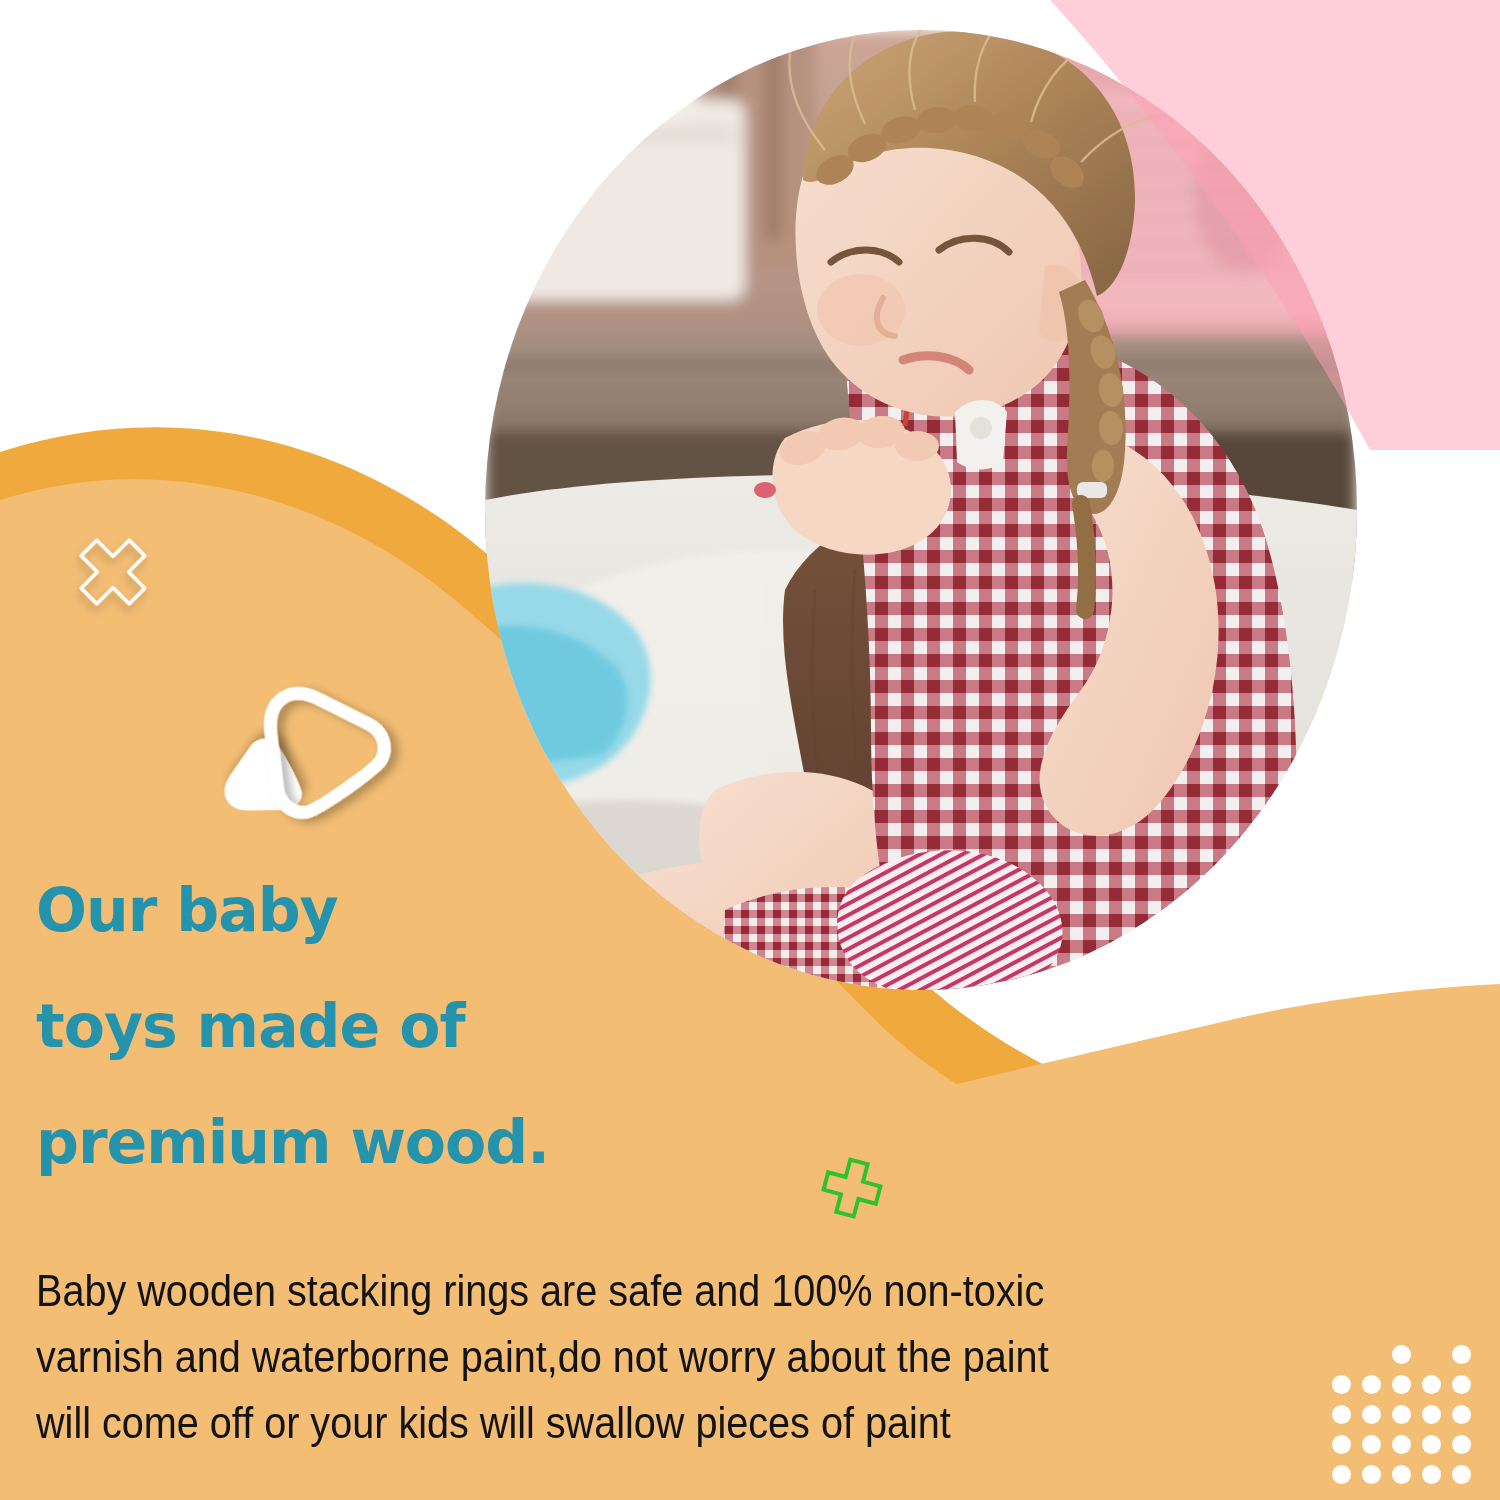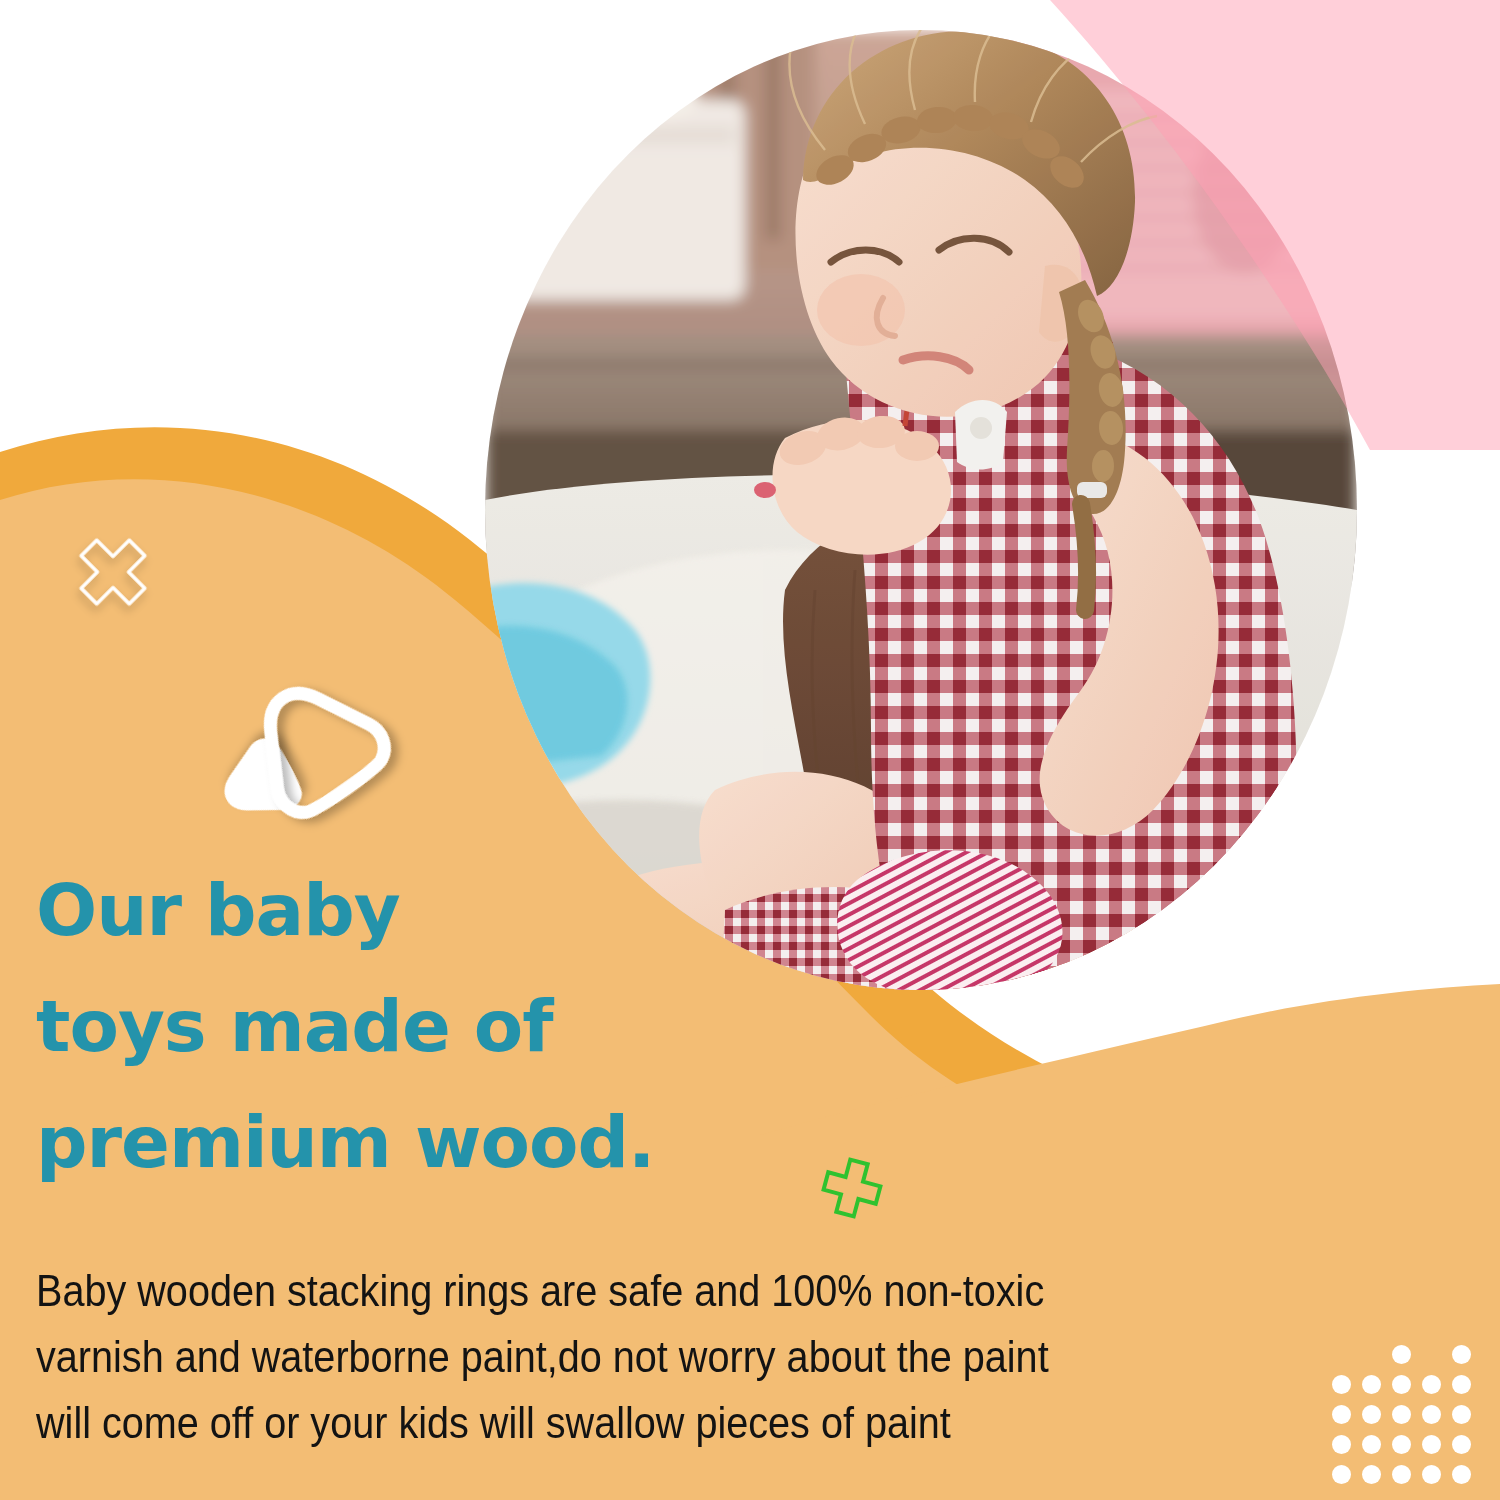--- a/index.html
+++ b/index.html
@@ -43,21 +43,21 @@
 
   
   #headline{
     position:absolute;
     left:36px; top:852px;
     width:860px;
     z-index:8;
     color:#2493ab;
     font-family:"DejaVu Sans", sans-serif;
     font-weight:bold;
-    font-size:72px;
+    font-size:60px;
     line-height:116px;
     letter-spacing:-1px;
     white-space:pre-line;
   }
   #body-copy{
     position:absolute;
     left:36px; top:1258px;
     width:1330px;
     z-index:8;
     color:#131313;

